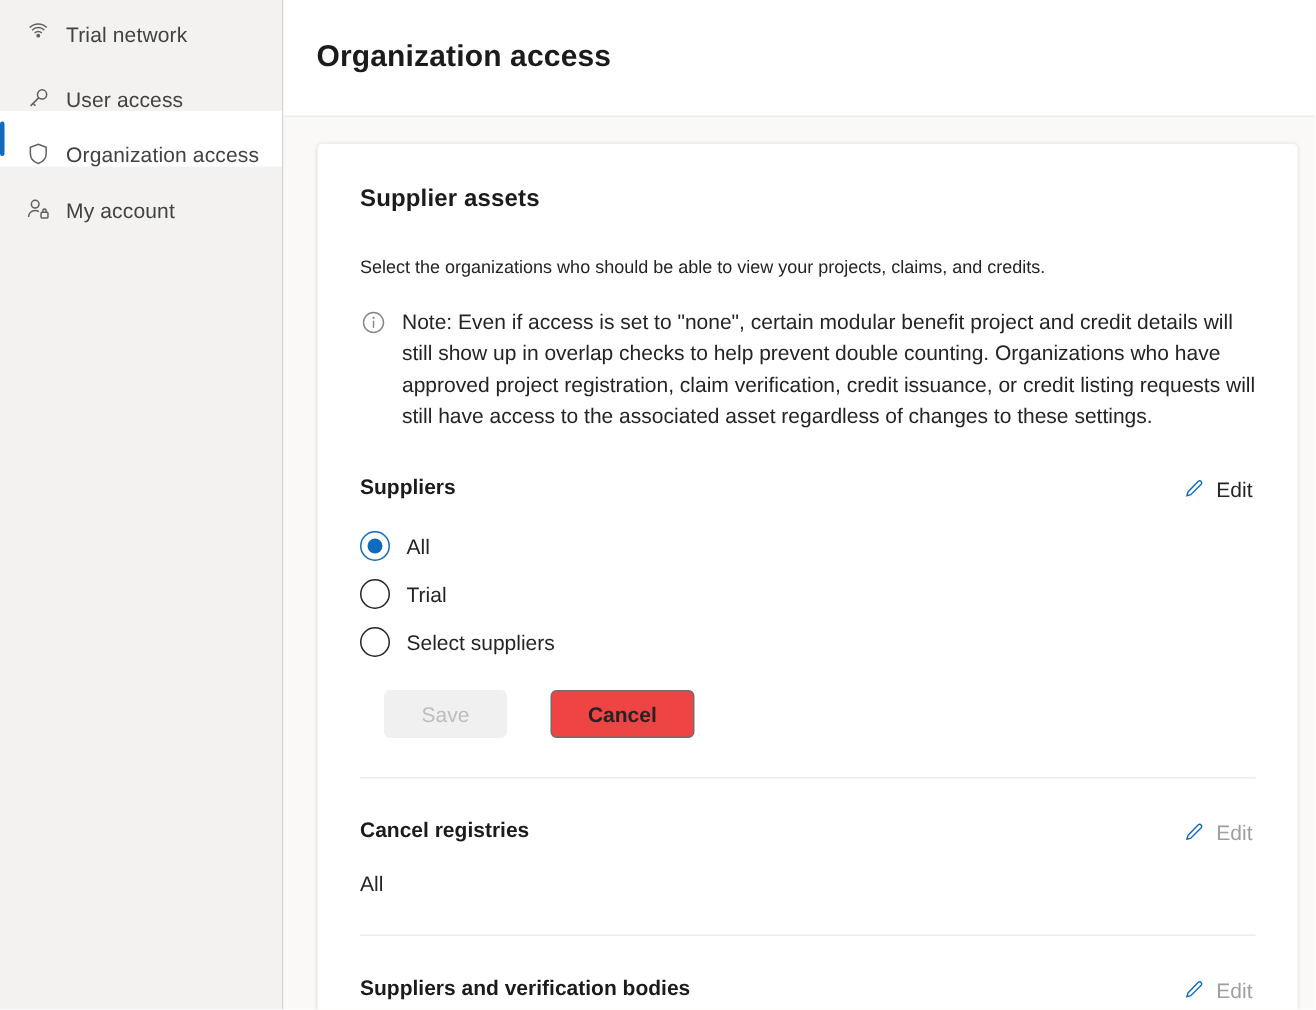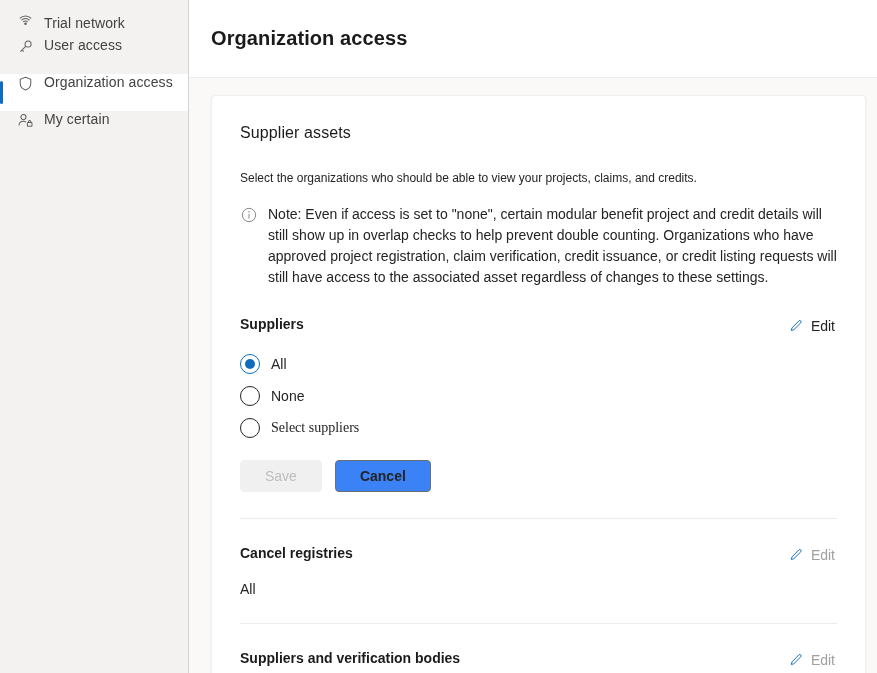--- a/index.html
+++ b/index.html
@@ -29,21 +29,21 @@
     background: #f3f2f1;
     border-right: 1px solid #d6d4d2;
     padding: 0;
     overflow: hidden;
   }
 
   .nav-item {
     position: relative;
     height: 37px;
     display: flex;
-    align-items: flex-start;
+    align-items: flex-end;
     padding-left: 16px;
     cursor: pointer;
     color: #424242;
     font-size: 14px;
   }
   .nav-item:first-child { margin-top: -8px; height: 45px; align-items: flex-end; padding-bottom: 6px; }
   .nav-item.active {
     background: #ffffff;
   }
   .nav-item.active::before {
@@ -108,21 +108,21 @@
     border-radius: 4px;
     border: 1px solid #f0efee;
     box-shadow: 0 1px 2px rgba(0,0,0,0.06), 0 0 2px rgba(0,0,0,0.04);
     padding: 28px 28px 0 28px;
     height: 620px;
     overflow: hidden;
   }
 
   .card-title {
     font-size: 16px;
-    font-weight: 400;
+    font-weight: 700;
     color: #1b1b1b;
     margin: 0 0 26px 0;
     letter-spacing: 0.1px;
   }
 
   .card-desc {
     font-size: 12px;
     color: #242424;
     margin: 0 0 16px 0;
     line-height: 20px;
@@ -174,21 +174,21 @@
   .edit-link .pencil { color: #0f6cbd; display: inline-flex; }
   .edit-link.disabled { color: #a19f9d; cursor: default; }
 
   
   .radio-row {
     display: flex;
     align-items: center;
     margin-bottom: 12px;
     cursor: pointer;
   }
-  .radio-row:last-of-type { margin-bottom: 18px; font-family: Liberation Serif, serif; }
+  .radio-row:last-of-type { margin-bottom: 18px; }
   .radio {
     width: 20px;
     height: 20px;
     border-radius: 50%;
     border: 1.4px solid #242424;
     margin-right: 11px;
     flex: 0 0 20px;
     position: relative;
     background: #fff;
   }
@@ -218,30 +218,31 @@
   }
   .btn {
     height: 32px;
     min-width: 80px;
     padding: 0 24px;
     font-size: 14px;
     font-family: inherit;
     border-radius: 4px;
     cursor: pointer;
     font-weight: 600;
+    margin-left: 16px;
   }
   .btn-save {
     background: #f0f0f0;
     color: #bdbdbd;
     border: 1px solid #f0f0f0;
     cursor: default;
     font-weight: 400;
   }
   .btn-cancel {
-    background: #3b82f6;
+    background: #ef4444;
     color: #242424;
     border: 1px solid #6e6e6e;
     min-width: 90px;
   }
 
   .divider {
     height: 1px;
     background: #ececeb;
     margin: 0 0 26px 0;
   }
@@ -294,21 +295,21 @@
 
     <div class="nav-item">
       <span class="nav-icon">
         <svg width="17" height="17" viewBox="0 0 20 20" fill="none" stroke="currentColor" stroke-width="1.2">
           <circle cx="7.6" cy="6" r="3"></circle>
           <path d="M2.4 16c0-3 2.3-5 5.2-5 1.1 0 2.1.3 2.9.8"></path>
           <rect x="12.2" y="12.4" width="5.4" height="4.4" rx="0.7"></rect>
           <path d="M13.6 12.4v-1.2a1.3 1.3 0 0 1 2.6 0v1.2"></path>
         </svg>
       </span>
-      <span class="nav-label">My certain</span>
+      <span class="nav-label">My account</span>
     </div>
 
   </nav>
 
   <div id="main">
 
     <div id="page-header">
       <h1 id="page-title">Organization access</h1>
     </div>
 
@@ -342,21 +343,21 @@
           </button>
         </div>
 
         <div class="radio-group">
           <label class="radio-row">
             <span class="radio checked"></span>
             <span class="radio-label">All</span>
           </label>
           <label class="radio-row">
             <span class="radio"></span>
-            <span class="radio-label">None</span>
+            <span class="radio-label">Trial</span>
           </label>
           <label class="radio-row">
             <span class="radio"></span>
             <span class="radio-label">Select suppliers</span>
           </label>
         </div>
 
         <div class="button-row">
           <button class="btn btn-save">Save</button>
           <button class="btn btn-cancel">Cancel</button>

